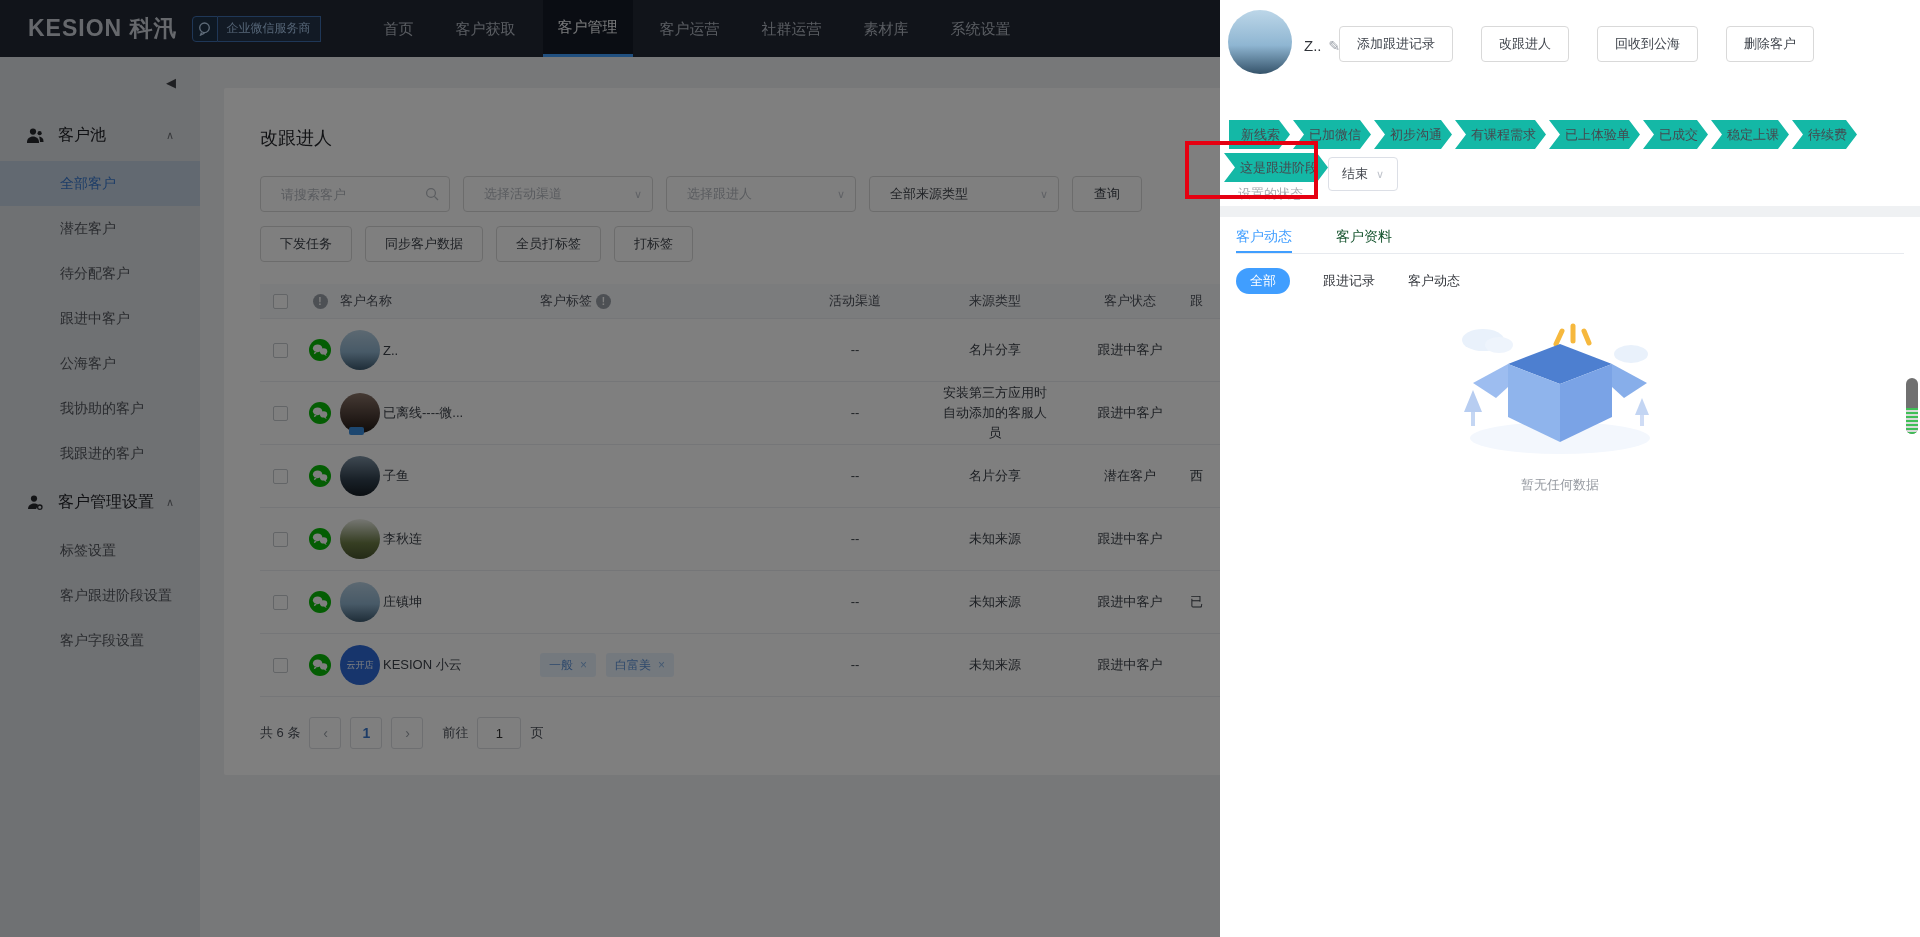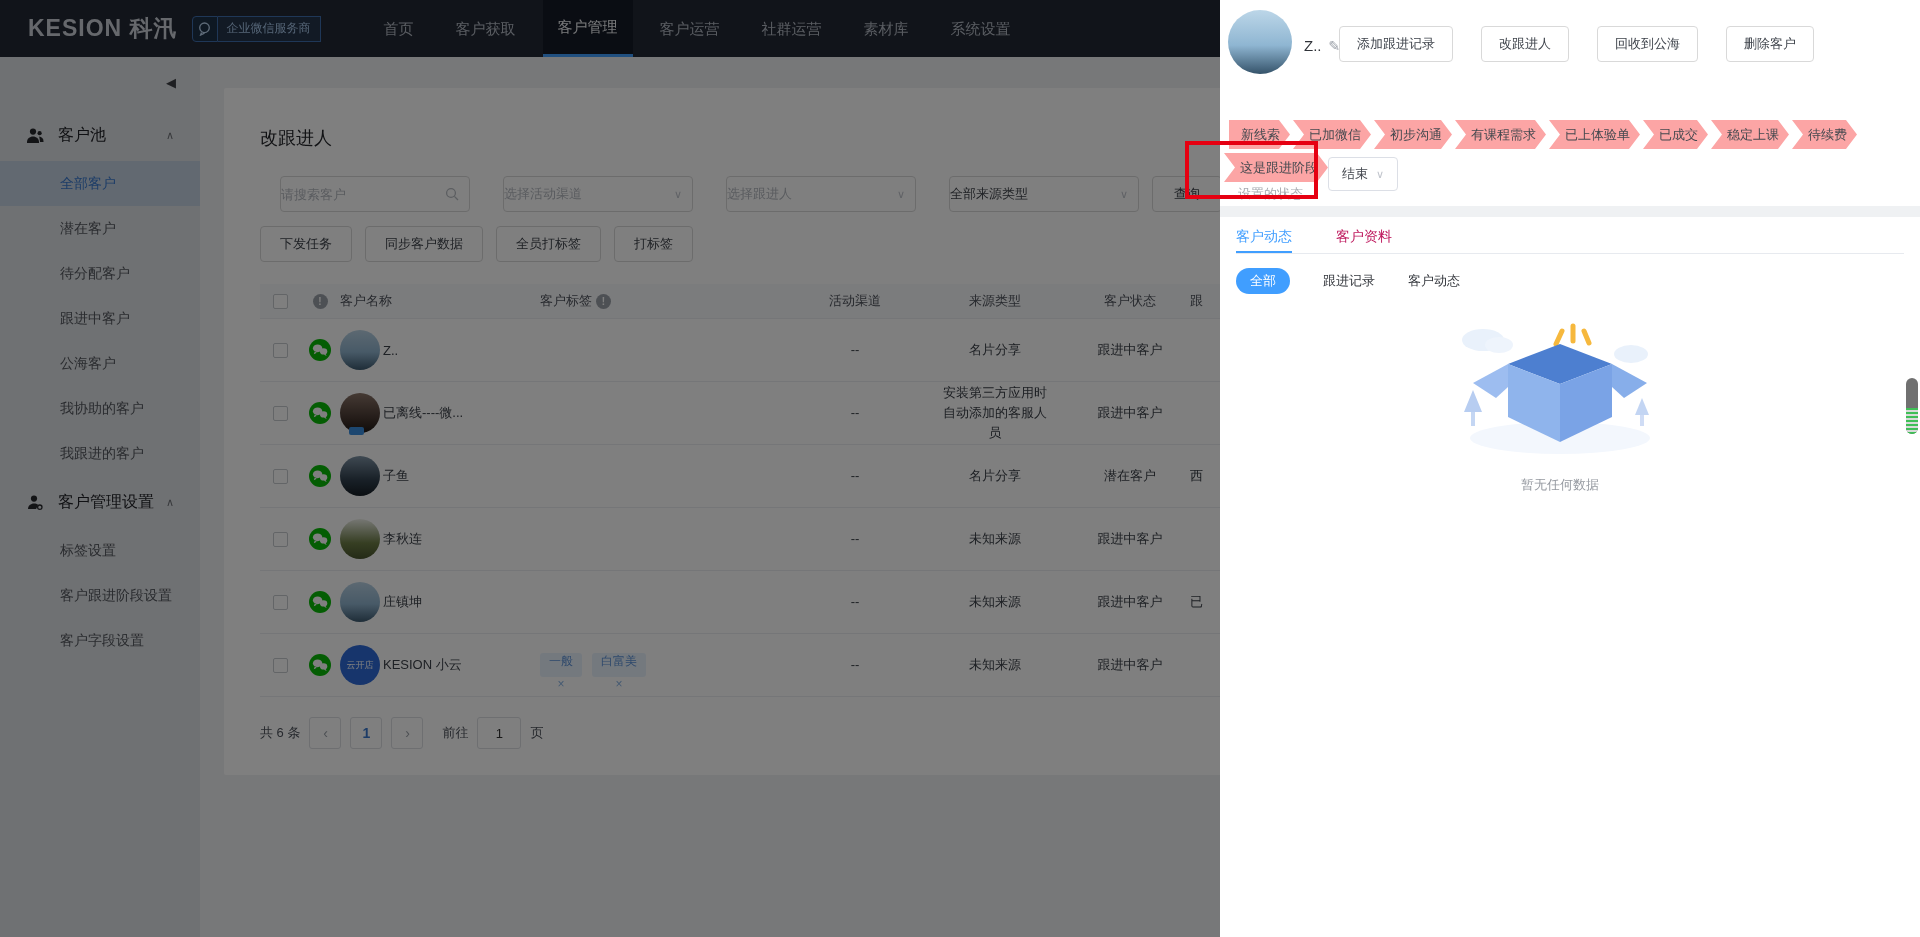--- a/index.html
+++ b/index.html
@@ -25,21 +25,21 @@
   .group-label { margin-left:14px; font-size:16px; color:#212328; flex:1; }
   .group-chevron { margin-right:26px; color:#6f7378; font-size:11px; }
   .side-item { height:45px; line-height:45px; padding-left:60px; font-size:14px; color:#53575e; cursor:pointer; }
   .side-item.active { background:#c5d3e2; color:#3a79cf; }
 
   .main { flex:1; padding:31px 24px 0; }
   .card { background:#fff; border-radius:2px; padding:38px 36px 26px; }
   .page-title { font-size:18px; color:#24262b; font-weight:500; }
 
   .filters { display:flex; gap:13px; margin-top:26px; }
-  .f-box { position:relative; width:190px; height:36px; border:1px solid #d9d9d9; border-radius:4px; background:#fff; display:flex; align-items:center; padding:0 28px 0 0;margin-left:20px; }
+  .f-box { position:relative; width:190px; height:36px; border:1px solid #d9d9d9; border-radius:4px; background:#fff; display:flex; align-items:center; padding:0 28px 0 20px; }
   .f-box input { border:none; outline:none; width:100%; font-size:13px; color:#333; background:transparent; font-family:inherit; }
   .f-box input::placeholder { color:#b4b8bf; }
   .f-placeholder { font-size:13px; color:#b4b8bf; }
   .f-value { font-size:13px; color:#43474e; }
   .f-chevron { position:absolute; right:10px; color:#c0c4cc; font-size:11px; }
   .f-search-icon { position:absolute; right:10px; display:flex; }
   .btn { height:36px; padding:0 19px; border:1px solid #d9d9d9; border-radius:4px; background:#fff; font-size:13px; color:#3f444c; cursor:pointer; font-family:inherit; }
   .query-btn { width:70px; padding:0; }
   .actions { display:flex; gap:13px; margin-top:14px; }
 
@@ -55,21 +55,21 @@
   .c-name { display:flex; align-items:center; }
   .avatar { width:40px; height:40px; border-radius:50%; flex:none; position:relative; }
   .avatar.sky { background:linear-gradient(180deg,#b9d2e4 0%,#90b4cf 55%,#3d5a70 100%); }
   .avatar.portrait { background:linear-gradient(180deg,#8a7468 0%,#41322c 70%,#1f1815 100%); }
   .avatar.portrait2 { background:linear-gradient(180deg,#7e93a5 0%,#31404e 60%,#151d24 100%); }
   .avatar.field { background:linear-gradient(180deg,#a8b47a 0%,#75855022 0%,#6d7d46 60%,#49552e 100%); }
   .avatar.brand { background:#2f6bd8; display:flex; align-items:center; justify-content:center; color:#fff; font-size:9px; }
   .mini-badge { position:absolute; left:9px; bottom:-2px; width:15px; height:8px; background:#3b8fe0; border-radius:2px; }
   .row-name { margin-left:3px; }
   .c-tags { display:flex; gap:10px; align-items:center; }
-  .tag { height:24px; display:flex; align-items:center; gap:7px; padding:0 9px; background:#e9f3fd; color:#5e93d8; font-size:12px; border-radius:3px; cursor:pointer;flex-direction:column; }
+  .tag { height:24px; display:flex; align-items:center; gap:7px; padding:0 9px; background:#e9f3fd; color:#5e93d8; font-size:12px; border-radius:3px; cursor:pointer; }
   .tag-x { color:#8ab4e4; font-size:12px; }
   .cell-mid { text-align:center; line-height:1.55; padding:0 17px; }
   .cell-partial { overflow:hidden; white-space:nowrap; }
 
   .pagination { display:flex; align-items:center; margin-top:20px; font-size:13px; color:#4e535c; }
   .pg-btn { width:32px; height:32px; border:1px solid #dcdee2; border-radius:3px; background:#fff; display:flex; align-items:center; justify-content:center; color:#9aa0a8; font-size:14px; margin-left:9px; cursor:pointer; }
   .pg-btn.page { color:#3a79cf; font-weight:bold; }
   .goto-label { margin-left:19px; }
   .goto-input { width:44px; height:32px; border:1px solid #dcdee2; border-radius:3px; text-align:center; font-size:13px; color:#333; margin:0 9px; outline:none; font-family:inherit; }
 
@@ -78,32 +78,32 @@
 
   
   .drawer { position:fixed; left:1220px; top:0; width:700px; height:937px; background:#fff; z-index:25; }
   .d-avatar { position:absolute; left:8px; top:10px; width:64px; height:64px; border-radius:50%; background:linear-gradient(180deg,#bcd6e8 0%,#8fb6d2 55%,#35536a 100%); }
   .d-name { position:absolute; left:84px; top:37px; font-size:15px; color:#303339; display:flex; align-items:center; gap:7px; }
   .pencil { color:#9ba0a8; font-size:14px; cursor:pointer; }
   .d-btn-row { position:absolute; left:119px; top:26px; display:flex; gap:28px; }
   .d-btn { height:36px; padding:0 17px; border:1px solid #d9d9d9; border-radius:4px; background:#fff; font-size:13px; color:#3f444c; cursor:pointer; font-family:inherit; }
 
   .stages { position:absolute; left:9px; top:120px; display:flex; }
-  .chip { height:29px; line-height:29px; background:#fca5a5; color:#45494f; font-size:13px; padding:0 10px 0 16px; margin-right:3px; white-space:nowrap; cursor:pointer;
+  .chip { height:29px; line-height:29px; background:#14b8a6; color:#45494f; font-size:13px; padding:0 10px 0 16px; margin-right:3px; white-space:nowrap; cursor:pointer;
     clip-path:polygon(0 0, calc(100% - 11px) 0, 100% 50%, calc(100% - 11px) 100%, 0 100%, 11px 50%); }
   .chip.first { clip-path:polygon(0 0, calc(100% - 11px) 0, 100% 50%, calc(100% - 11px) 100%, 0 100%); padding-left:12px; }
   .chip.stage2 { position:absolute; left:4px; top:153px; }
   .redbox { position:fixed; left:1185px; top:141px; width:133px; height:58px; border:4px solid #e60012; z-index:30; }
   .d-select { position:absolute; left:108px; top:157px; width:70px; height:34px; border:1px solid #dcdfe6; border-radius:4px; display:flex; align-items:center; justify-content:center; gap:8px; font-size:13px; color:#43474e; cursor:pointer; background:#fff; }
   .d-select .f-chevron { position:static; }
   .d-partial { position:absolute; left:18px; top:185px; font-size:13px; color:#a7abb1; }
   .d-band { position:absolute; left:0; top:206px; width:100%; height:11px; background:#eff1f3; }
 
   .d-tabs { position:absolute; left:16px; top:228px; width:668px; display:flex; gap:44px; border-bottom:1px solid #e7eaef; }
-  .d-tab { height:25px; font-size:14px; color:#be185d; cursor:pointer; }
+  .d-tab { height:25px; font-size:14px; color:#14532d; cursor:pointer; }
   .d-tab.active { color:#409eff; border-bottom:2px solid #409eff; }
   .d-pills { position:absolute; left:16px; top:268px; display:flex; align-items:center; gap:33px; }
   .pill { height:26px; padding:0 14px; border-radius:13px; background:#409eff; color:#fff; font-size:13px; display:flex; align-items:center; cursor:pointer; }
   .pill-plain { font-size:13px; color:#35383e; cursor:pointer; }
 
   .d-empty { position:absolute; left:0; top:300px; width:680px; text-align:center; }
   .empty-text { margin-top:4px; font-size:13px; color:#9599a0; }
 
   .scroll-thumb { position:absolute; left:686px; top:378px; width:12px; height:56px; border-radius:6px; background:#707070; overflow:hidden; cursor:pointer; }
   .scroll-thumb::after { content:""; position:absolute; left:0; bottom:0; width:100%; height:26px;

